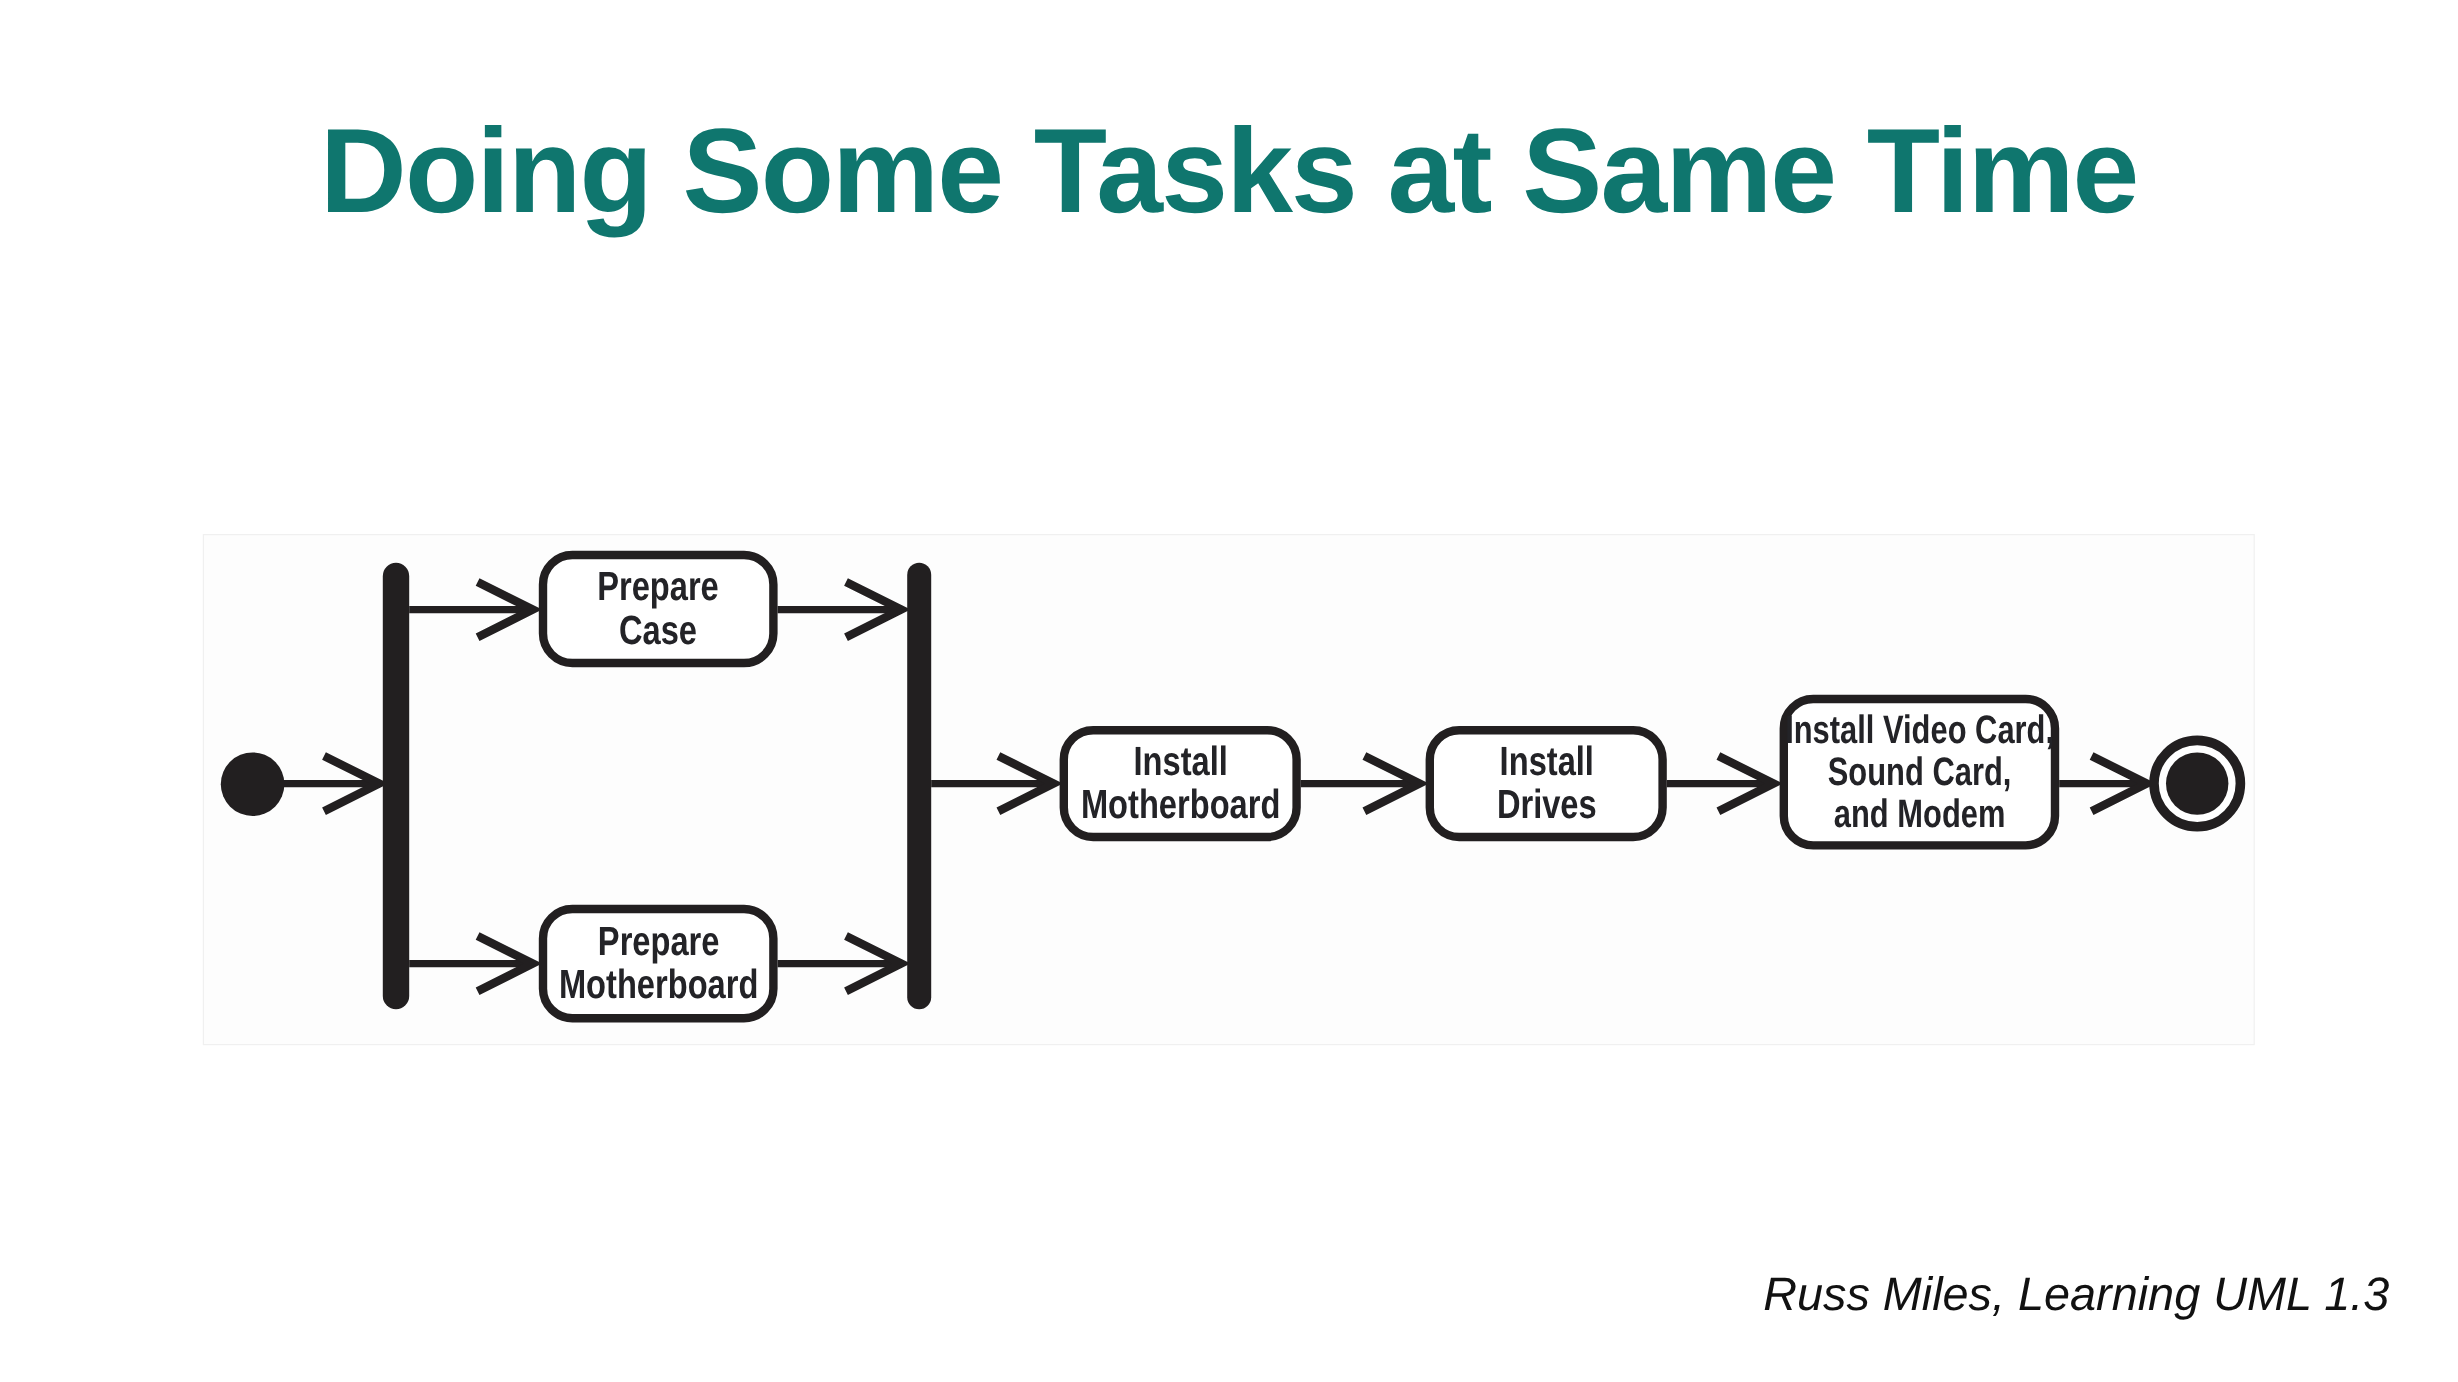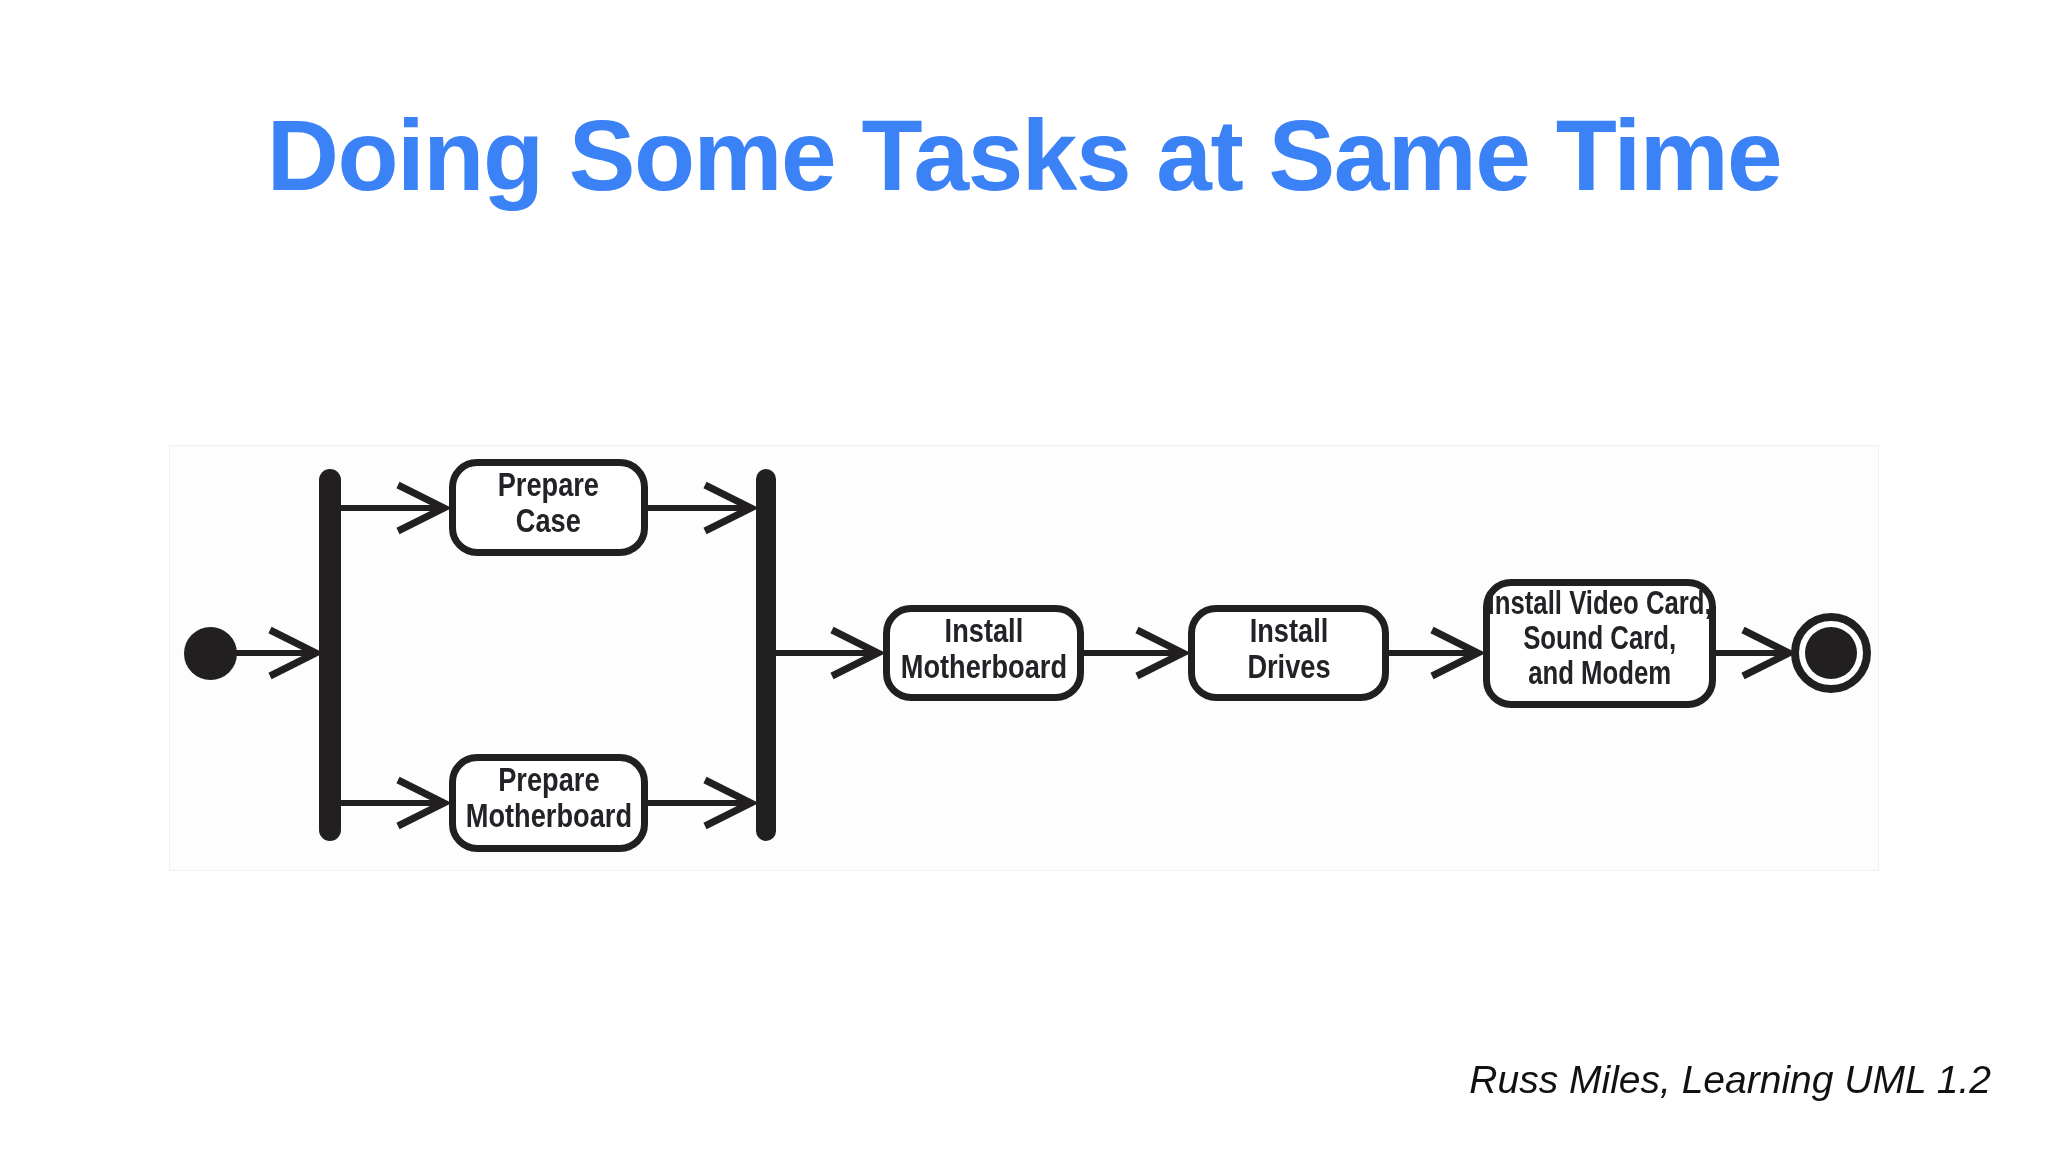--- a/index.html
+++ b/index.html
@@ -1,43 +1,43 @@
 <!DOCTYPE html>
 <html><head>
 <meta charset="utf-8">
 <style>
   html, body { margin:0; padding:0; background:#ffffff; }
   body {
     width:2048px; height:1152px; position:relative; overflow:hidden;
     font-family:"Liberation Sans", sans-serif;
   }
   .slide-title {
-    position:absolute; left:0; right:0; top:86px; margin:12px;
+    position:absolute; left:0; right:0; top:86px; margin:0;
     text-align:center; font-size:100px; font-weight:bold;
-    letter-spacing:-1.5px; color:#3b82f6; white-space:nowrap;
+    letter-spacing:-1.5px; color:#0f766e; white-space:nowrap;
   }
   .panel {
     position:absolute; left:169px; top:445px; width:1708px; height:424px;
     background:#fdfdfd; border:1px solid #f0f0f0; box-sizing:content-box;
   }
   .arrows { position:absolute; left:0; top:0; width:1708px; height:424px; }
   .node-initial {
     position:absolute; left:14px; top:181px; width:53px; height:53px;
     border-radius:50%; background:#221f20;
   }
   .bar {
     position:absolute; top:23px; height:372px; border-radius:11px;
     background:#221f20;
   }
   .bar-fork { left:149px; width:22px; }
   .bar-join { left:586px; width:20px; }
   .action {
     position:absolute; box-sizing:border-box; background:#ffffff;
     border:7px solid #221f20; border-radius:28px;
-    display:flex; justify-content:center;
+    display:flex; align-items:center; justify-content:center;
   }
   .a-prepare-case    { left:279px; top:13px;  width:199px; height:97px; }
   .a-prepare-mb      { left:279px; top:308px; width:199px; height:98px; }
   .a-install-mb      { left:713px; top:159px; width:201px; height:96px; }
   .a-install-drives  { left:1018px; top:159px; width:201px; height:96px; }
   .a-install-video   { left:1313px; top:133px; width:233px; height:129px; }
   .lbl {
     white-space:pre; text-align:center; color:#232327;
     font-weight:bold; font-size:34px; line-height:1.06;
     transform:scaleX(0.8); transform-origin:center;
@@ -122,13 +122,13 @@
 Sound Card,
 and Modem</span>
   </div>
 
   <div class="node-final">
     <div class="final-dot"></div>
   </div>
 
 </div>
 
-<div class="attribution">Russ Miles, Learning UML 1.2</div>
+<div class="attribution">Russ Miles, Learning UML 1.3</div>
 
 </body></html>

